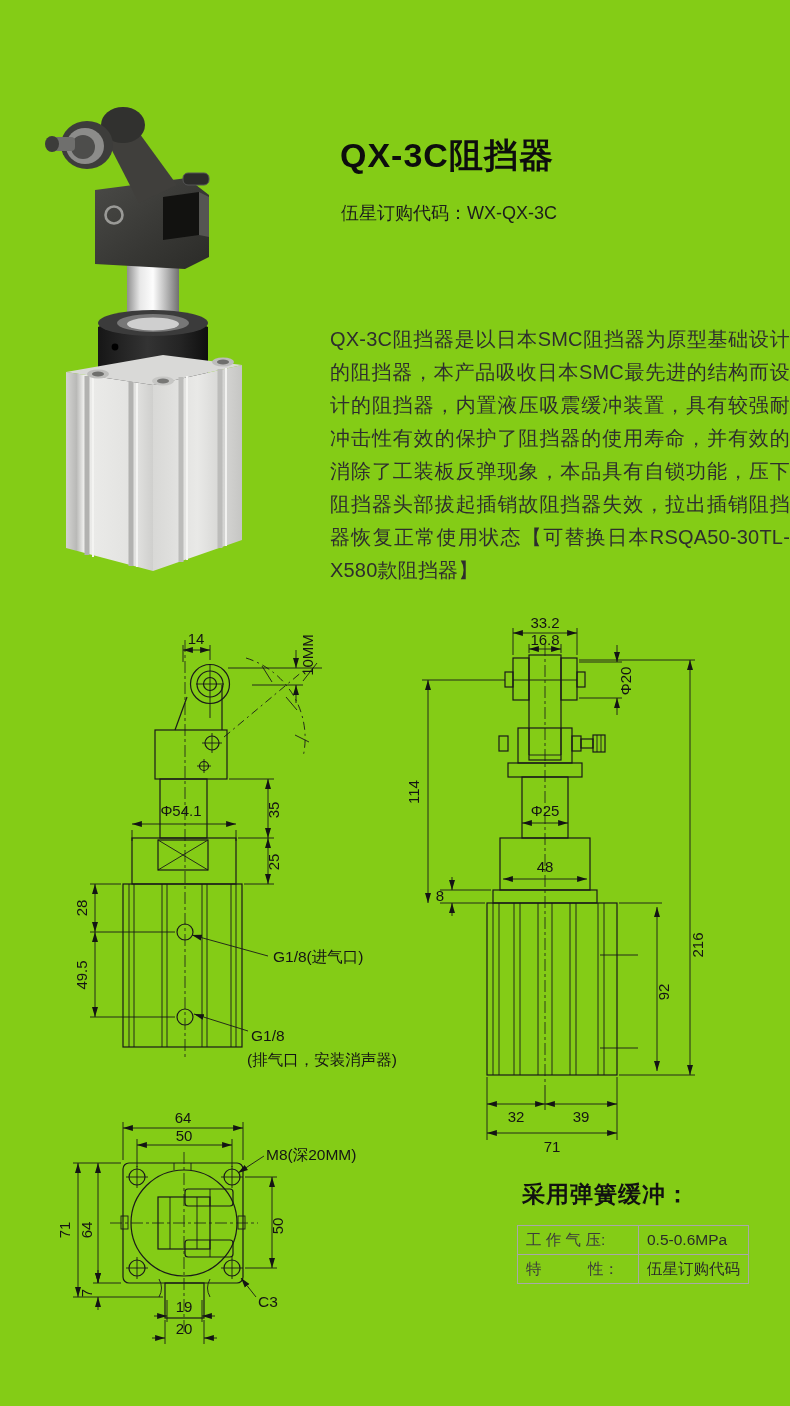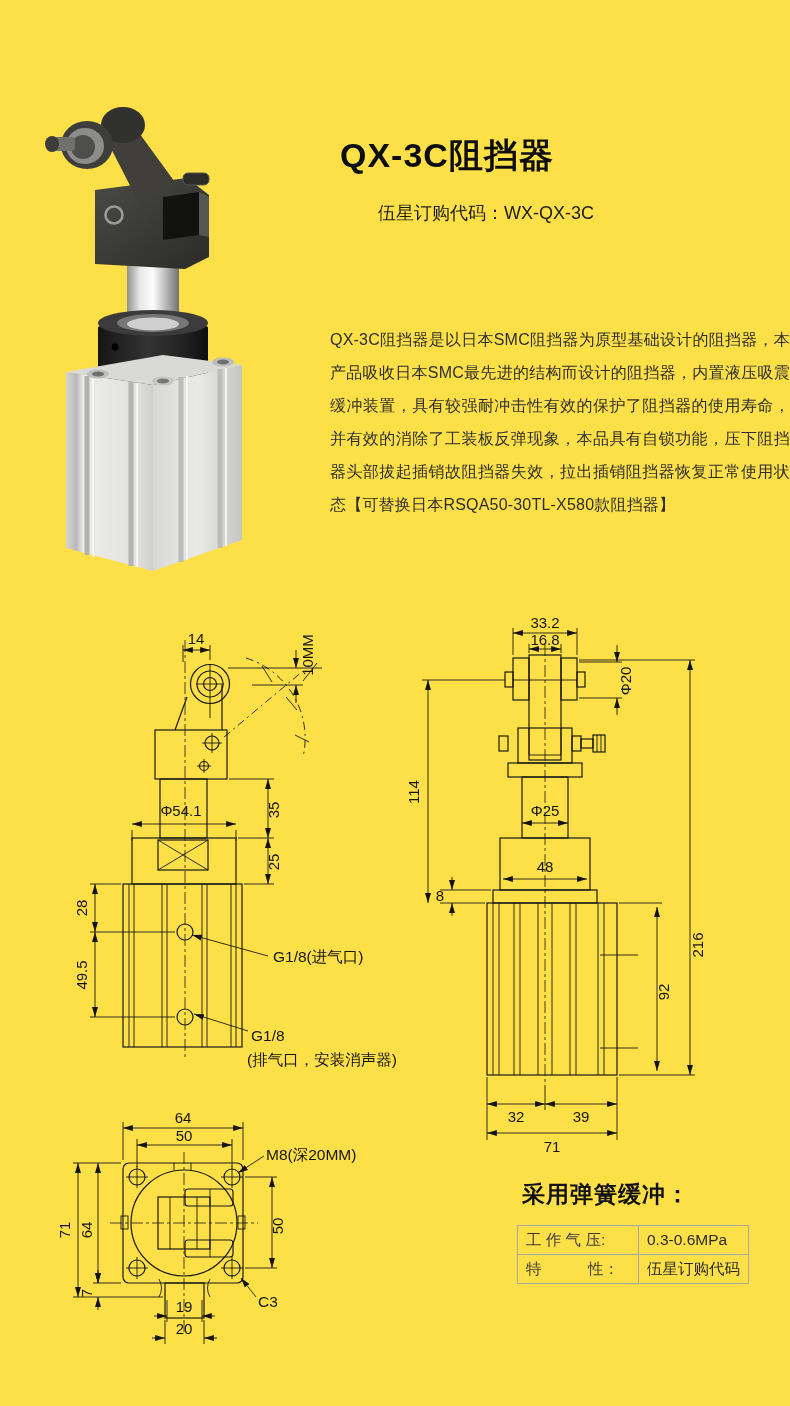--- a/index.html
+++ b/index.html
@@ -1,21 +1,21 @@
 <!DOCTYPE html>
 <html><head>
 <meta charset="utf-8">
 <style>
   html,body{margin:0;padding:0;background:#fff;}
-  .page{position:relative;width:790px;height:1406px;background:#fde047;overflow:hidden;
+  .page{position:relative;width:790px;height:1406px;background:#84cc16;overflow:hidden;
         font-family:"Liberation Sans",sans-serif;color:#222;}
   .abs{position:absolute;}
   .title{left:340px;top:133px;font-size:34px;font-weight:bold;color:#0d0d0d;letter-spacing:1px;}
-  .ordercode{left:341px;top:201px;font-size:18px;color:#1c1c1c;margin-left:37px;}
-  .desc{left:330px;top:323px;width:460px;font-size:16px;line-height:33px;color:#2e2e2e;
+  .ordercode{left:341px;top:201px;font-size:18px;color:#1c1c1c;}
+  .desc{left:330px;top:323px;width:460px;font-size:20px;line-height:33px;color:#2e2e2e;
         text-align:justify;letter-spacing:0.2px;}
   .specs-title{left:522px;top:1179px;font-size:23px;font-weight:bold;color:#111;letter-spacing:1px;}
   table.specs{position:absolute;left:517px;top:1225px;border-collapse:collapse;}
   table.specs td{border:1px solid #a8a8a8;font-size:15.5px;color:#3c3c3c;height:28px;
         padding:0 8px;white-space:nowrap;}
   table.specs td.lbl{width:104px;}
   table.specs td.val{width:90px;color:#2a2a2a;}
   svg text{font-family:"Liberation Sans",sans-serif;font-size:15px;fill:#141414;}
   svg text.cjk{font-size:15.5px;}
   .ol{fill:none;stroke:#1a1a1a;stroke-width:1.2;}
@@ -372,21 +372,21 @@
       <line class="dim" x1="217" y1="1338" x2="204" y2="1338" marker-end="url(#ar)"></line>
       <text x="184" y="1334" text-anchor="middle">20</text>
     </g>
   </svg>
 
   <div class="abs specs-title">采用弹簧缓冲：</div>
   <table class="specs">
     <tbody>
       <tr>
         <td class="lbl">工 作 气 压:</td>
-        <td class="val">0.3-0.6MPa</td>
+        <td class="val">0.5-0.6MPa</td>
       </tr>
       <tr>
         <td class="lbl">特　　　性：</td>
         <td class="val">伍星订购代码</td>
       </tr>
     </tbody>
   </table>
 
 </div>
 

